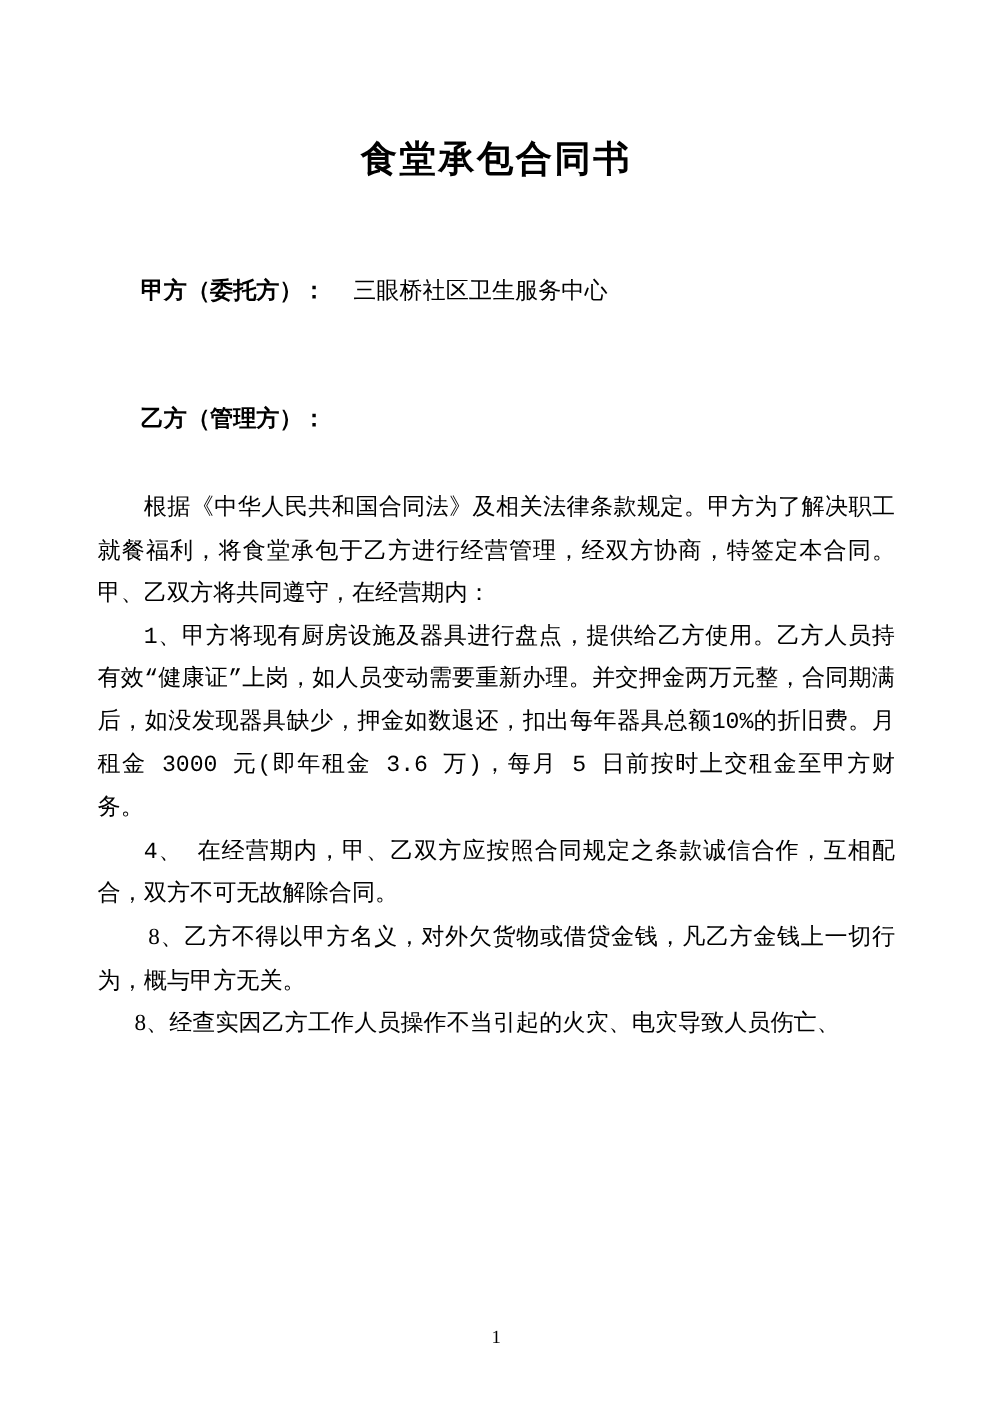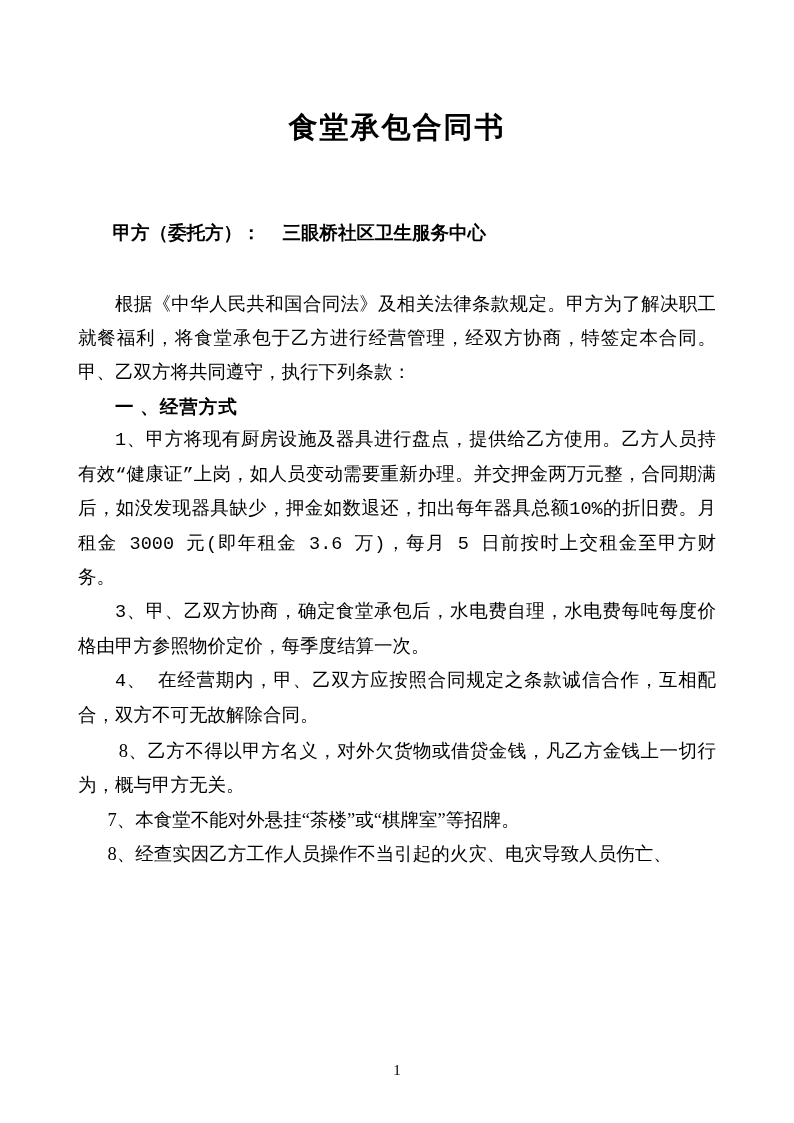--- a/index.html
+++ b/index.html
@@ -32,21 +32,21 @@
     font-family: Liberation Serif, serif;
   }
   .party-line {
     font-size: 18.5px;
     font-weight: bold;
     line-height: 1.85;
     margin: 0 0 0 16px;
     white-space: pre;
   }
   .party-value {
-    font-weight: bold;
+    font-weight: normal;
   }
   .para {
     font-size: 18.5px;
     line-height: 1.86;
     text-align: justify;
     text-justify: inter-ideograph;
     margin: 0;
     text-indent: 2em;
   }
   .para.hang {
@@ -84,26 +84,26 @@
 <body>
 
 <div class="page">
 
   <div class="doc-title">食堂承包合同书</div>
 
   <div class="party-line">
     <span>甲方（委托方）：</span><span style="display:inline-block;width:22px"></span><span class="party-value">三眼桥社区卫生服务中心</span>
   </div>
 
+  <div class="party-line">
+    <span>乙方（管理方）：</span><span class="party-value"></span>
+  </div>
 
-  <p class="para block">根据《中华人民共和国合同法》及相关法律条款规定。甲方为了解决职工就餐福利，将食堂承包于乙方进行经营管理，经双方协商，特签定本合同。甲、乙双方将共同遵守，执行下列条款：</p>
+  <p class="para block">根据《中华人民共和国合同法》及相关法律条款规定。甲方为了解决职工就餐福利，将食堂承包于乙方进行经营管理，经双方协商，特签定本合同。甲、乙双方将共同遵守，在经营期内：</p>
 
-  <p class="section-head">一 、经营方式</p>
 
   <p class="para hang">1、甲方将现有厨房设施及器具进行盘点，提供给乙方使用。乙方人员持有效“健康证”上岗，如人员变动需要重新办理。并交押金两万元整，合同期满后，如没发现器具缺少，押金如数退还，扣出每年器具总额10%的折旧费。月租金 3000 元(即年租金 3.6 万)，每月 5 日前按时上交租金至甲方财务。</p>
-  <p class="para hang">3、甲、乙双方协商，确定食堂承包后，水电费自理，水电费每吨每度价格由甲方参照物价定价，每季度结算一次。</p>
   <p class="para hang">4、 在经营期内，甲、乙双方应按照合同规定之条款诚信合作，互相配合，双方不可无故解除合同。</p>
   <p class="para hang2">8、乙方不得以甲方名义，对外欠货物或借贷金钱，凡乙方金钱上一切行为，概与甲方无关。</p>
-  <p class="para indent-less">7、本食堂不能对外悬挂“茶楼”或“棋牌室”等招牌。</p>
   <p class="para indent-less">8、经查实因乙方工作人员操作不当引起的火灾、电灾导致人员伤亡、</p>
 
   <div class="page-number">1</div>
 </div>
 
 </body></html>

